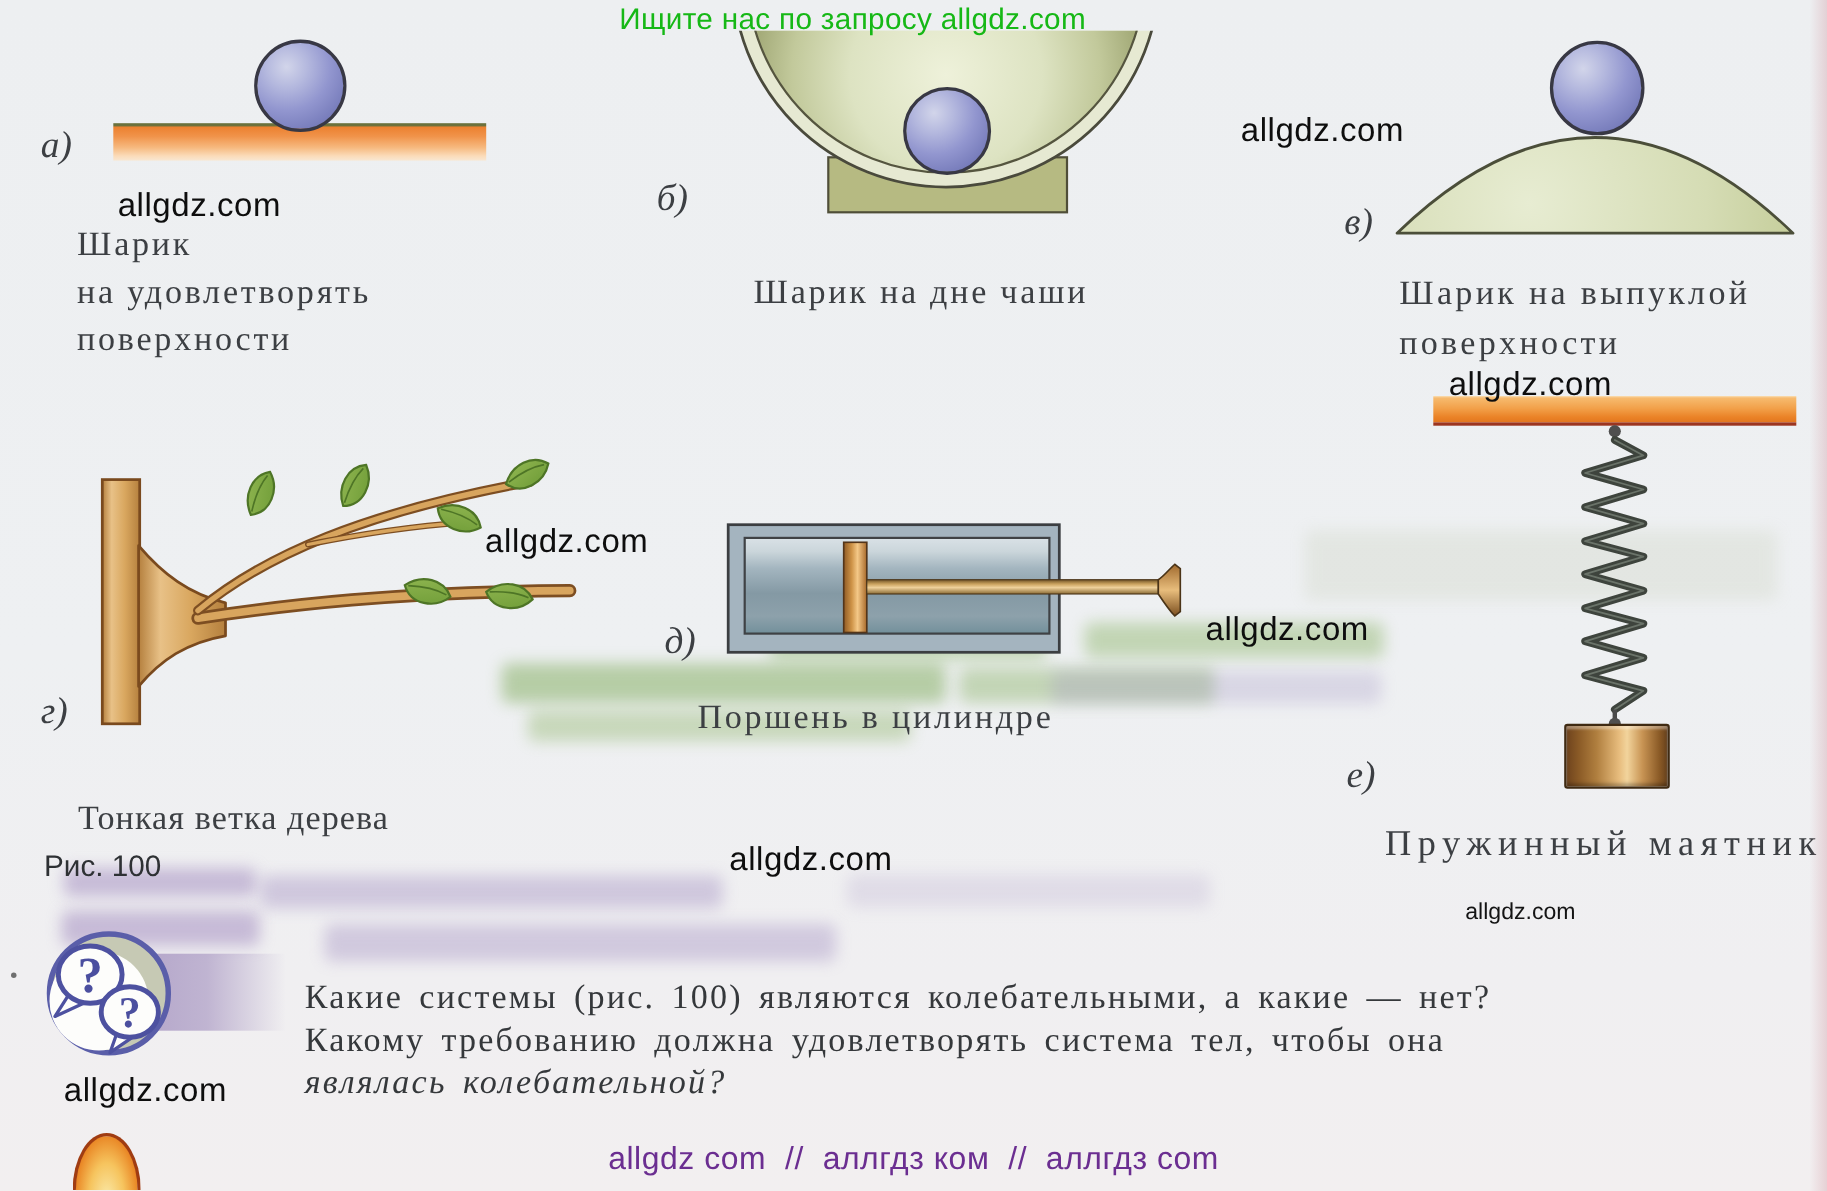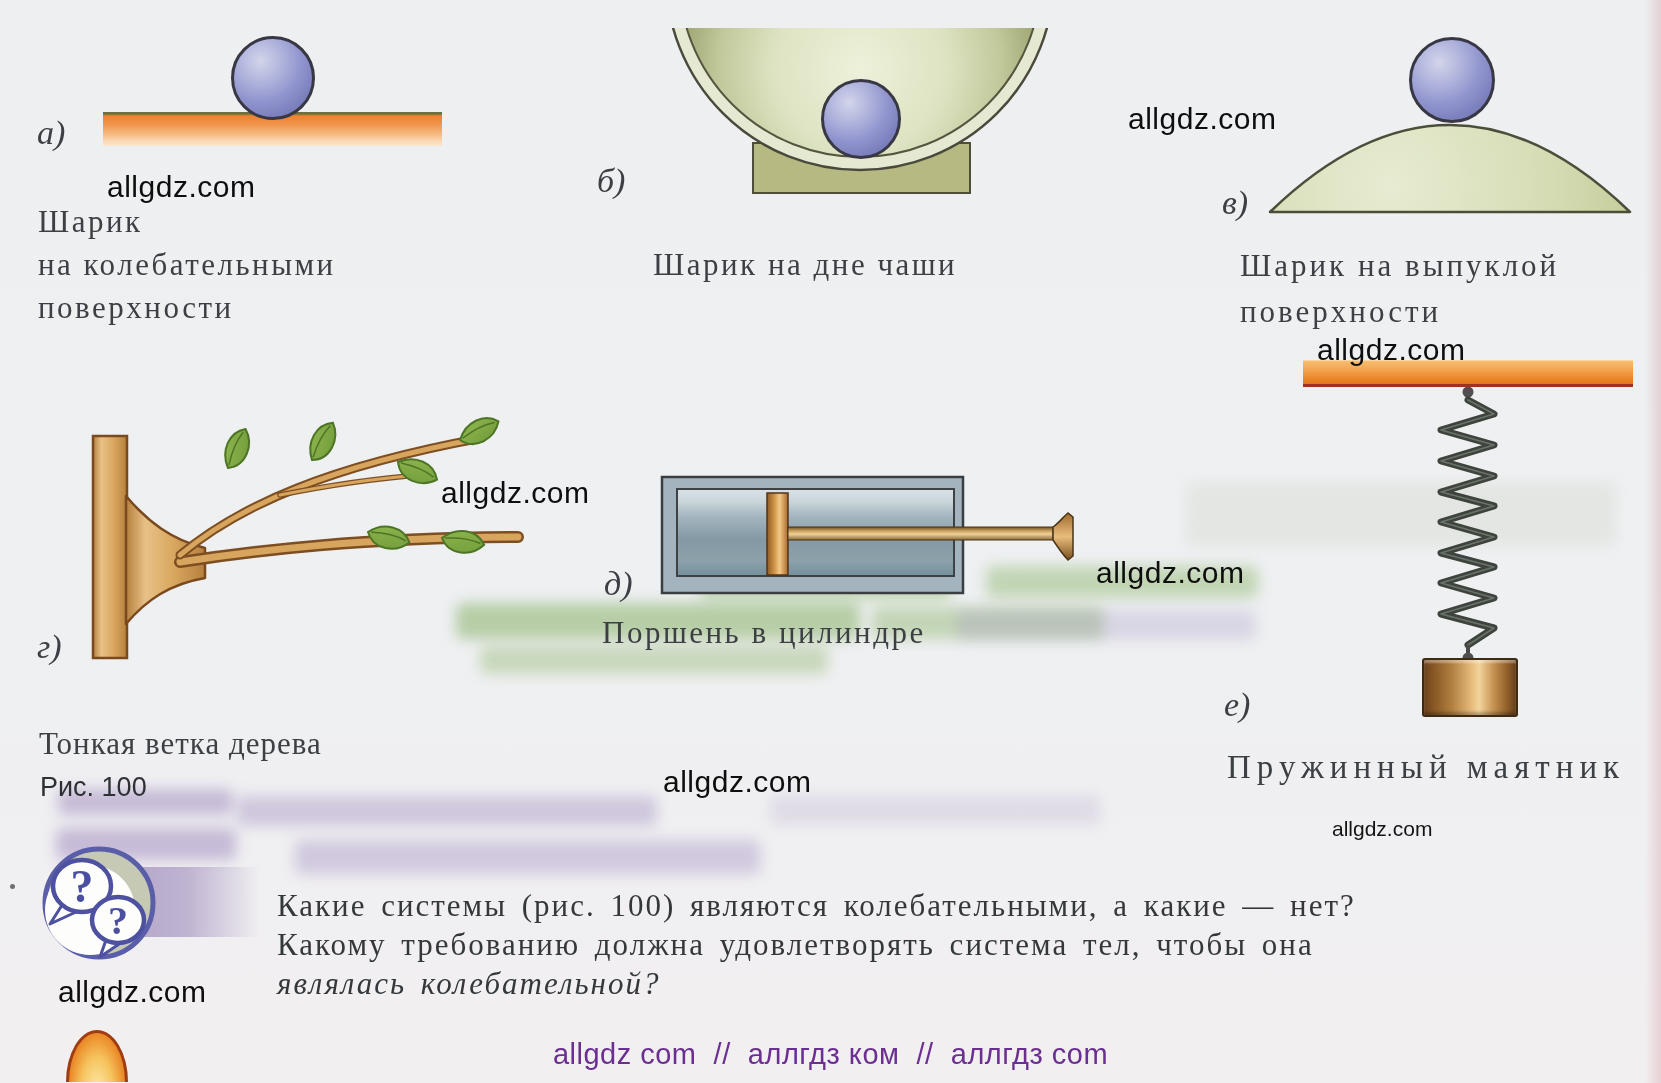--- a/index.html
+++ b/index.html
@@ -8,21 +8,21 @@
     background:linear-gradient(180deg,#edeff1 0%,#eef0f2 55%,#f0eff1 82%,#f2eff0 100%);
     font-family:"Liberation Serif", serif;color:#3c3f43;
   }
   .abs{position:absolute;}
   
   .wm{font-family:"Liberation Sans",sans-serif;font-size:30px;color:#0e0e0e;letter-spacing:.5px;z-index:6;white-space:nowrap;}
   .wm-small{font-family:"Liberation Sans",sans-serif;font-size:21px;color:#141414;z-index:6;white-space:nowrap;}
   .header-promo{font-family:"Liberation Sans",sans-serif;font-size:27px;color:#16b816;letter-spacing:.3px;z-index:8;white-space:nowrap;}
   .footer-promo{font-family:"Liberation Sans",sans-serif;font-size:29px;color:#6b2e91;letter-spacing:.5px;z-index:8;white-space:pre;text-align:center;left:0;right:0;}
   .panel-label{font-style:italic;font-size:34px;color:#3c3f43;z-index:5;white-space:nowrap;}
-  .caption{font-size:31px;color:#3c3f43;z-index:5;white-space:nowrap;}
+  .caption{font-size:31px;color:#3c3f43;z-index:5;white-space:nowrap;margin-left:32px;}
   .caption .ln{display:block;}
   .cap-a{line-height:43px;letter-spacing:2.5px;}
   .cap-b{letter-spacing:2.5px;text-align:right;}
   .cap-v{line-height:46px;letter-spacing:3px;}
   .cap-g{letter-spacing:1px;}
   .cap-d{line-height:46px;letter-spacing:2.5px;}
   .cap-e{font-size:33px;letter-spacing:6px;}
   .fig-label{font-family:"Liberation Sans",sans-serif;font-weight:400;font-size:27px;color:#2e3134;z-index:5;}
   .q-line{font-size:31px;color:#35383b;letter-spacing:2px;word-spacing:5px;line-height:39px;white-space:nowrap;z-index:5;}
   
@@ -66,28 +66,29 @@
   <div class="bp bp4"></div>
   <div class="bp bp5"></div>
   <div class="bp bp6"></div>
   <div class="bp bp7"></div>
   <div class="bp bp8"></div>
   <div class="bp bp9"></div>
   <div class="bp bp10"></div>
   <div class="bp bp11"></div>
   <div class="bp bp12"></div>
 
+  <div class="abs header-promo" style="left:563px;top:2px;">Ищите нас по запросу allgdz.com</div>
 
   <div class="abs bar-orange-a" style="left:103px;top:112px;width:339px;height:34px;"></div>
   <div class="abs ball" style="left:231px;top:36px;width:84px;height:84px;"></div>
   <div class="abs panel-label" style="left:37px;top:114px;">а)</div>
   <div class="abs wm" style="left:107px;top:170px;">allgdz.com</div>
   <div class="abs caption cap-a" style="left:38px;top:200px;">
     <span class="ln">Шарик</span>
-    <span class="ln">на колебательными</span>
+    <span class="ln">на удовлетворять</span>
     <span class="ln">поверхности</span>
   </div>
 
   <svg class="abs" style="left:630px;top:28px;z-index:2;" width="430" height="172" viewBox="0 0 430 172">
     <defs>
       <radialGradient id="bowlIn" gradientUnits="userSpaceOnUse" cx="230" cy="40" r="175">
         <stop offset="0" stop-color="#eef1da"></stop>
           <stop offset="0.5" stop-color="#dde3c2"></stop>
         <stop offset="0.8" stop-color="#c2c99b"></stop>
           <stop offset="1" stop-color="#a3aa78"></stop>
@@ -184,21 +185,21 @@
       </linearGradient>
     </defs>
     <rect x="12" y="12" width="301" height="116" fill="#a4b4bf" stroke="#3b3e41" stroke-width="2.5"></rect>
     <rect x="27" y="24" width="277" height="87" fill="url(#cylGrad)" stroke="#3f4245" stroke-width="2"></rect>
     <rect x="117" y="28" width="21" height="82" fill="url(#pistGrad)" stroke="#53351a" stroke-width="1.5"></rect>
     <rect x="138" y="62" width="265" height="13" fill="url(#rodGrad)" stroke="#4a3418" stroke-width="1"></rect>
     <path d="M403 62 C409 58 414 51 418 48 L423 52 L423 91 L418 95 C414 91 409 84 403 75 Z" fill="url(#handleGrad)" stroke="#4a3418" stroke-width="1.5"></path>
   </svg>
   <div class="abs panel-label" style="left:604px;top:565px;">д)</div>
   <div class="abs wm" style="left:1096px;top:556px;">allgdz.com</div>
-  <div class="abs caption cap-d" style="left:602px;top:610px;">
+  <div class="abs caption cap-d" style="left:602px;top:629px;">
     <span class="ln">Поршень в цилиндре</span>
   </div>
 
   <div class="abs wm" style="left:1317px;top:333px;">allgdz.com</div>
   <div class="abs bar-orange-e" style="left:1303px;top:360px;width:330px;height:27px;"></div>
   <svg class="abs" style="left:1428px;top:384px;z-index:2;" width="80" height="290" viewBox="0 0 80 290">
     <line x1="40" y1="3" x2="40" y2="16" stroke="#4a4a4a" stroke-width="4"></line>
     <circle cx="40" cy="8" r="5.5" fill="#4f4f4f"></circle>
     <polyline points="40,16 66,30 13,46 66,61 13,77 66,92 13,108 66,122 13,138 66,153 13,169 66,183 13,199 66,214 13,230 66,244 40,261" fill="none" stroke="#3e443d" stroke-width="7" stroke-linecap="round" stroke-linejoin="round"></polyline>
     <polyline points="40,16 66,30 13,46 66,61 13,77 66,92 13,108 66,122 13,138 66,153 13,169 66,183 13,199 66,214 13,230 66,244 40,261" fill="none" stroke="#7d887c" stroke-width="1.6" stroke-linecap="round" stroke-linejoin="round" opacity="0.7"></polyline>

